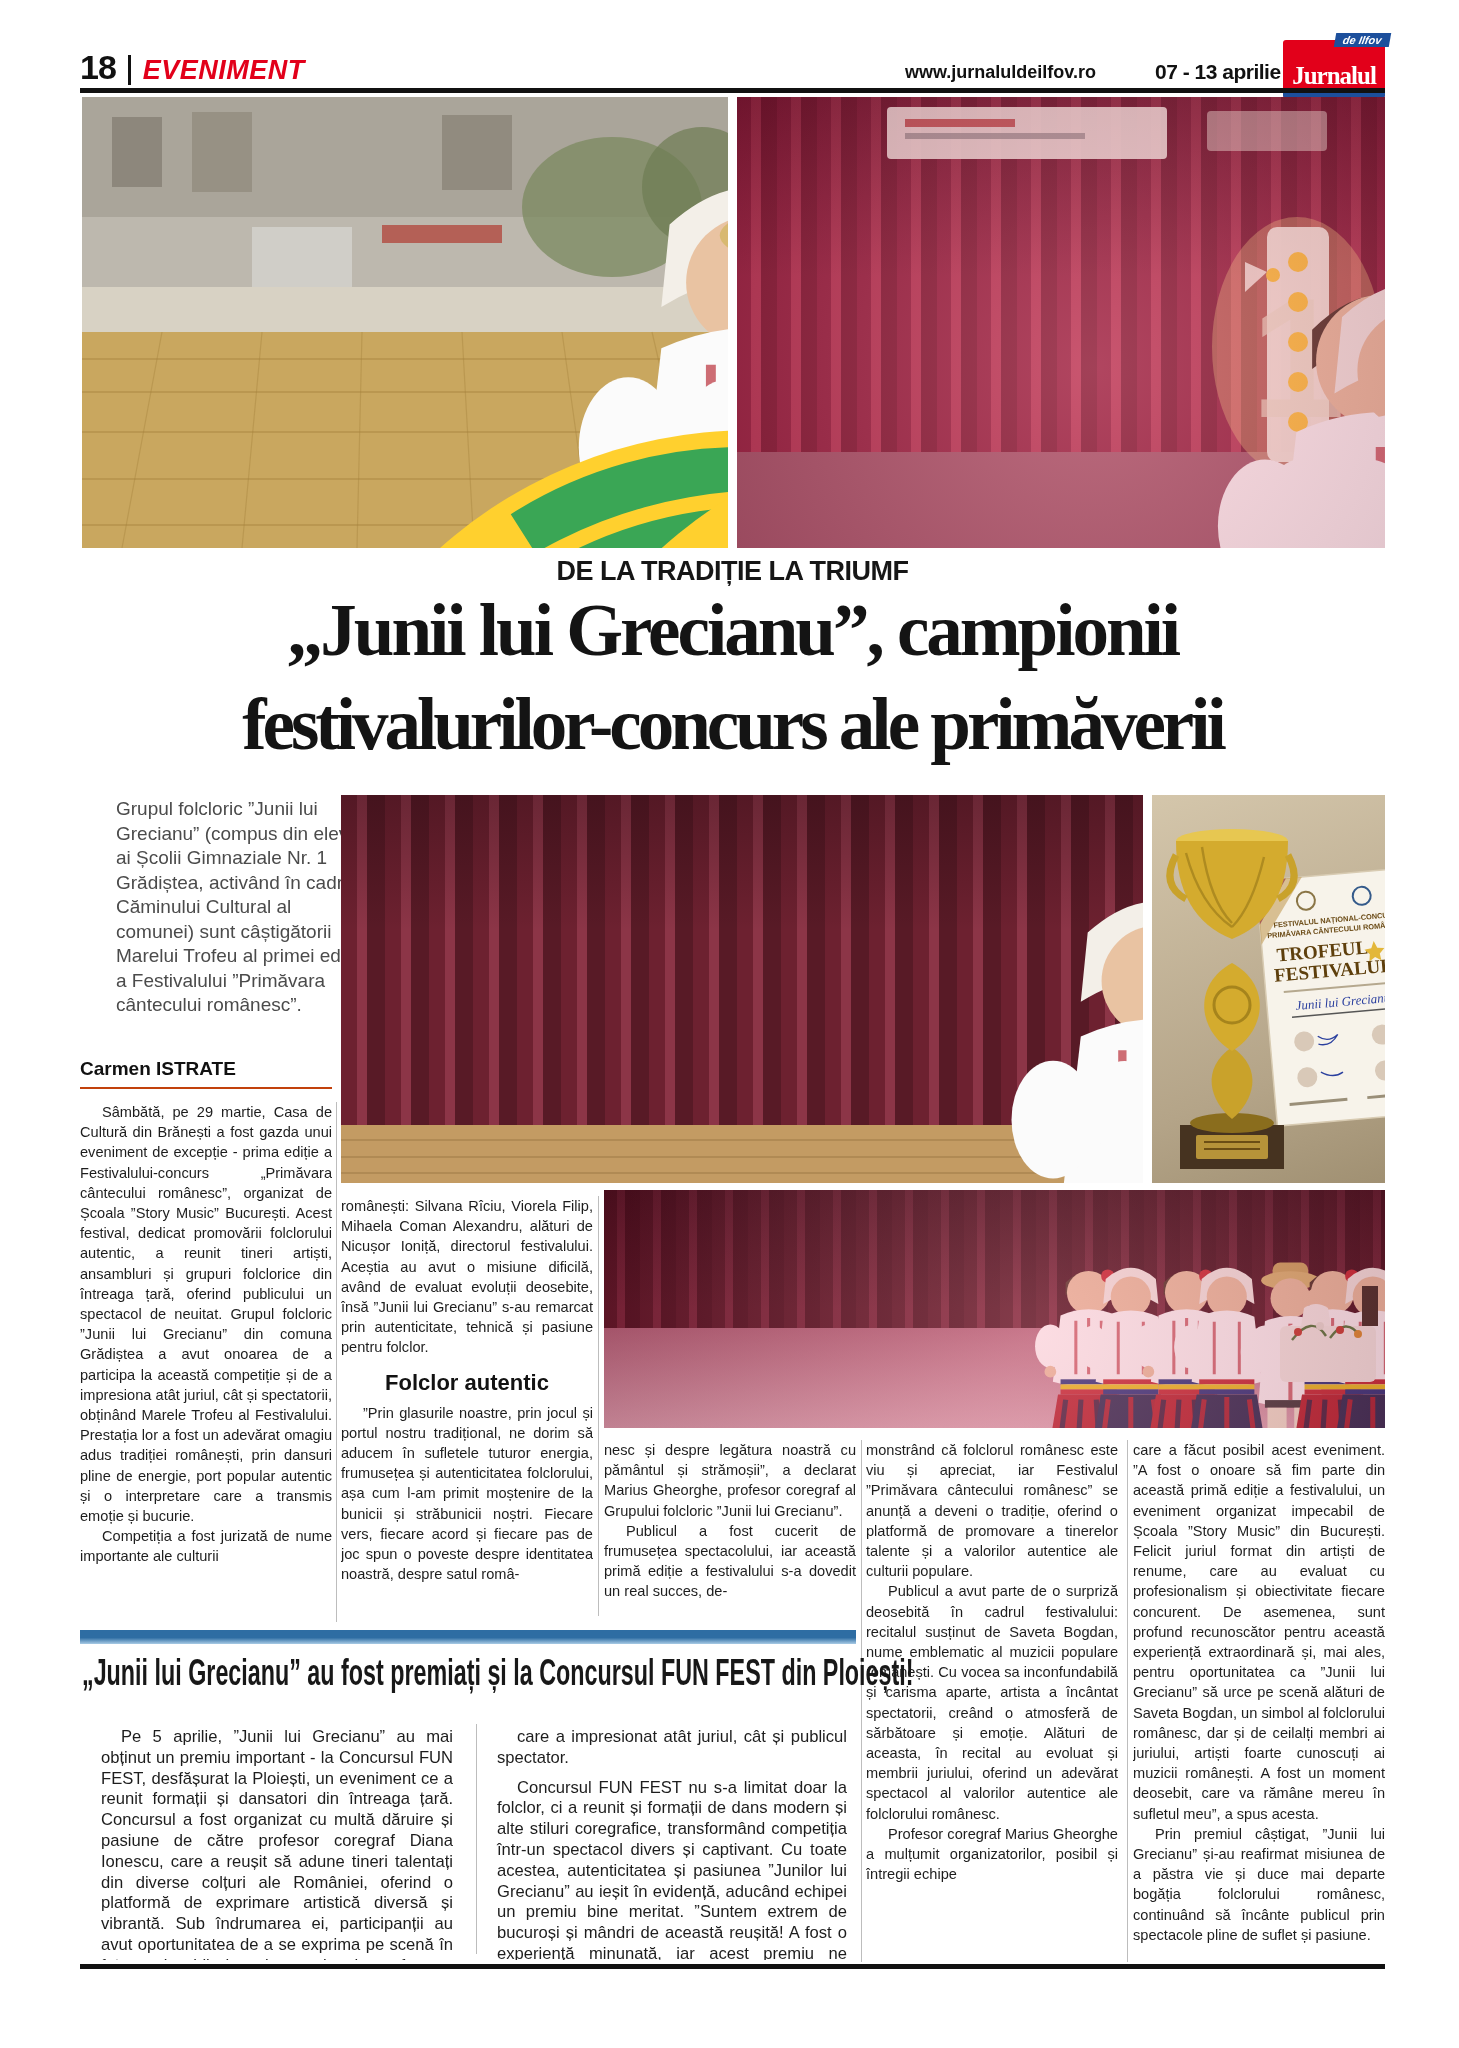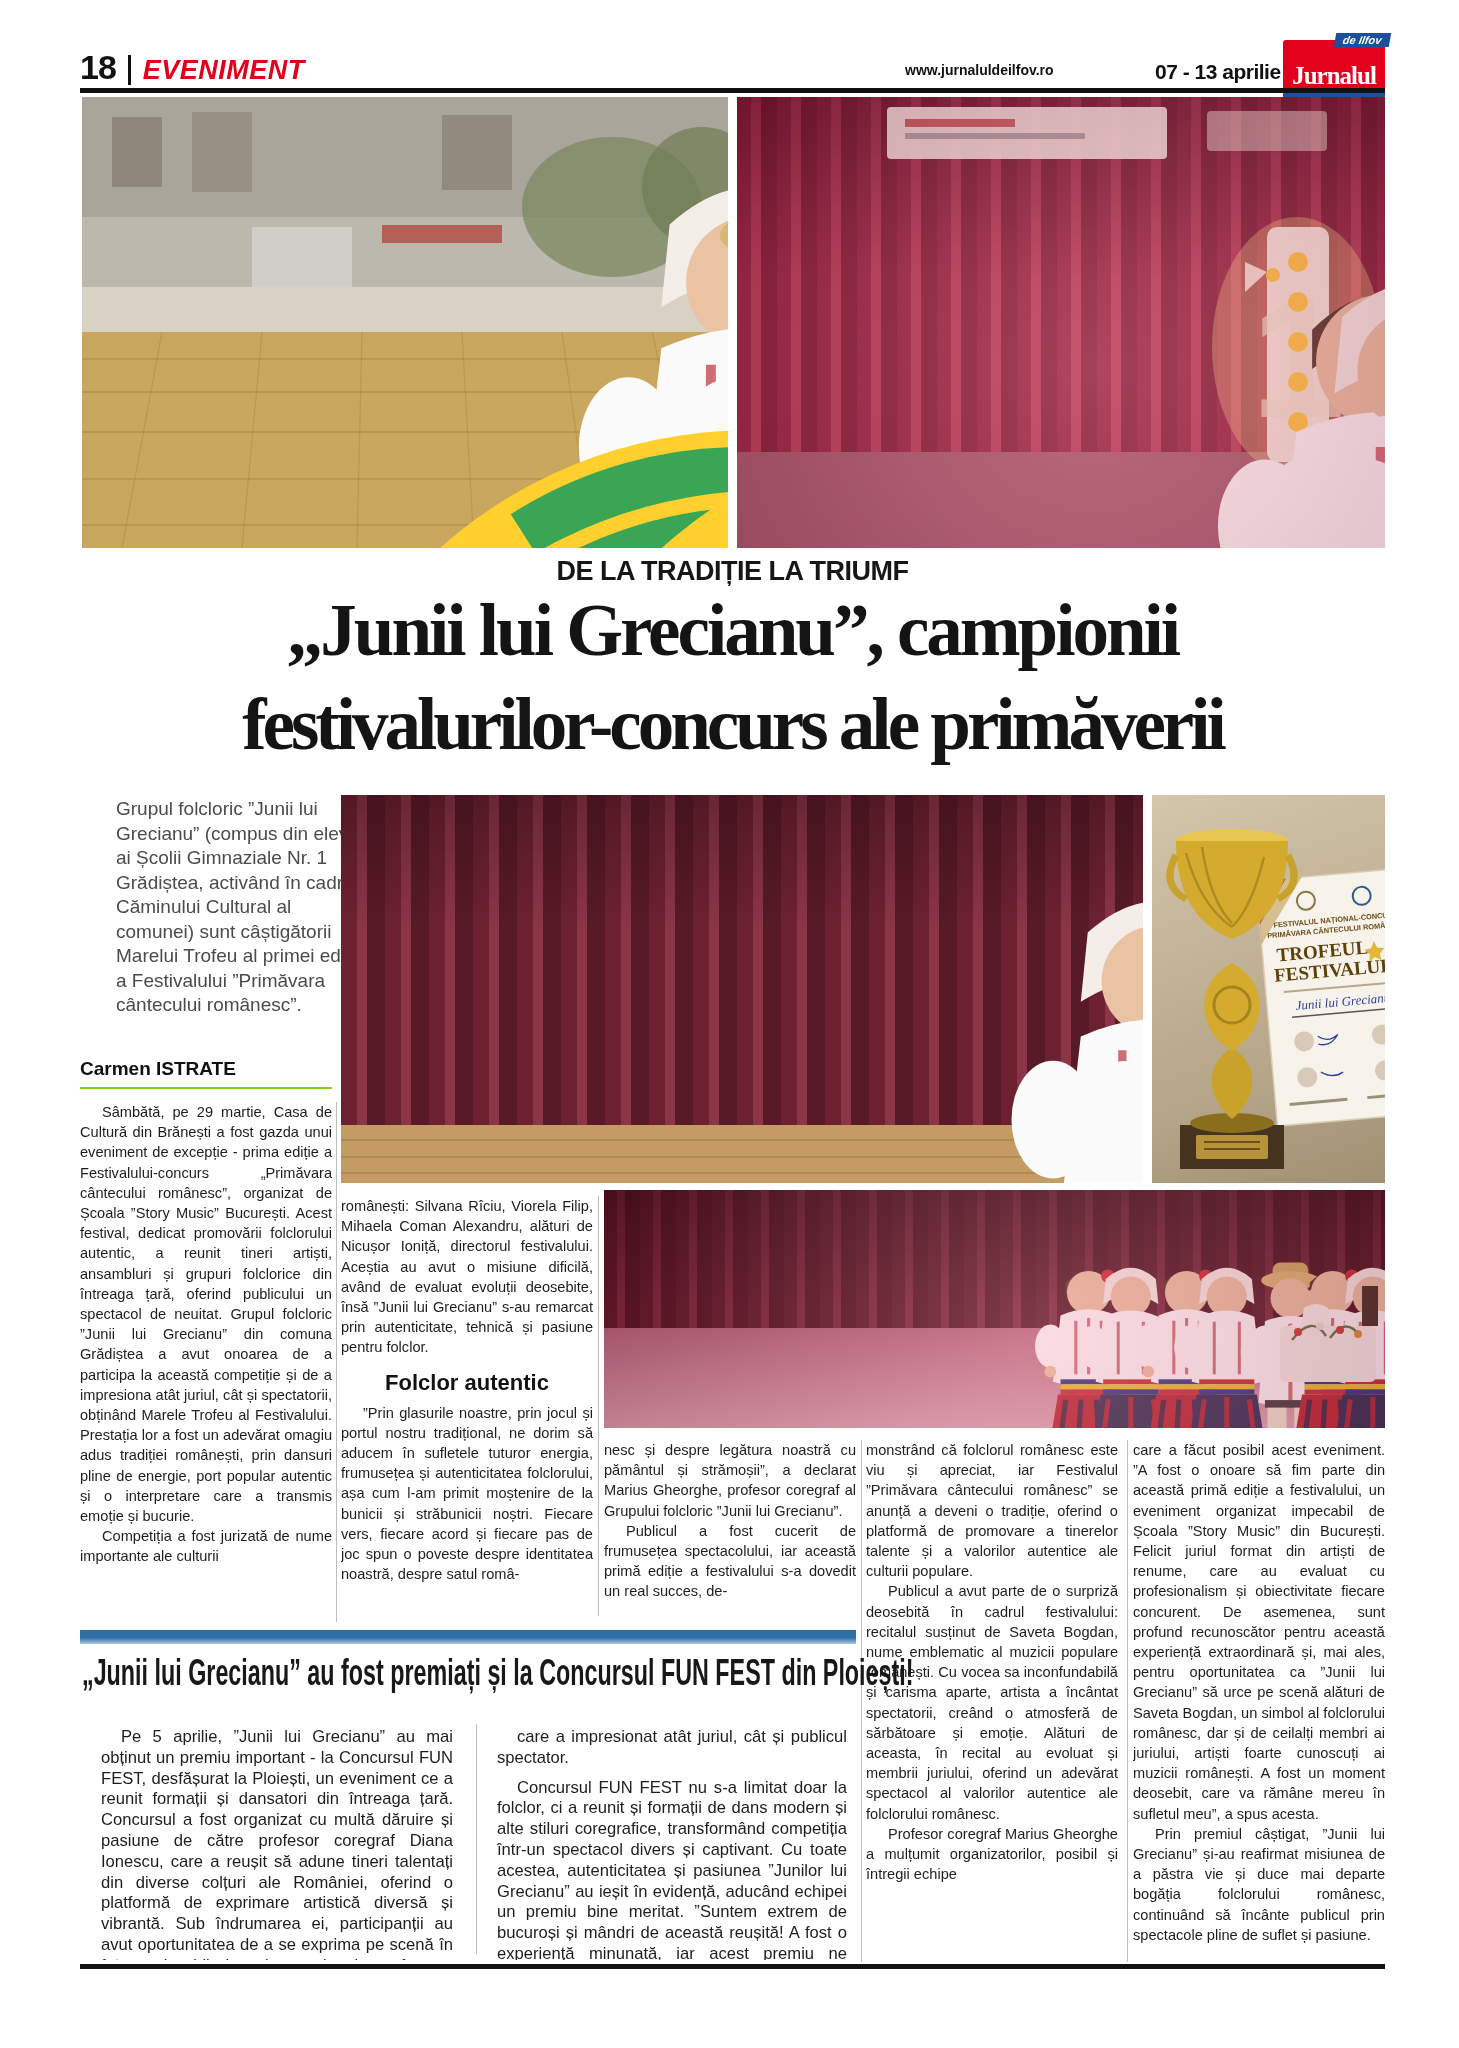--- a/index.html
+++ b/index.html
@@ -4,21 +4,21 @@
 <style>
   html,body{margin:0;padding:0;background:#fff;}
   .page{position:relative;width:1459px;height:2048px;background:#fff;overflow:hidden;
         font-family:"Liberation Sans",sans-serif;color:#1d1d1d;}
   .abs{position:absolute;}
 
   
   .pageno{font-size:34px;font-weight:700;color:#111;letter-spacing:-1px;}
   .hdr-sep{display:inline-block;width:3px;height:30px;background:#111;margin:0 12px -6px 12px;}
   .section{font-size:27px;font-weight:800;font-style:italic;color:#e2001a;letter-spacing:.5px;}
-  .site{font-size:14px;font-weight:700;color:#111;}
+  .site{font-size:18px;font-weight:700;color:#111;}
   .issuedate{font-size:21px;font-weight:700;color:#111;letter-spacing:-.5px;}
   .logo{width:102px;height:58px;background:#e2001a;border-radius:3px;}
   .logo .ribbon{position:absolute;top:-7px;right:-5px;background:#1c4f9c;color:#fff;
     font-size:11px;font-weight:700;font-style:italic;padding:1px 8px;transform:skewX(-10deg);}
   .logo .word{position:absolute;left:0;right:0;bottom:8px;text-align:center;color:#fff;
     font-family:"Liberation Serif",serif;font-weight:700;font-size:25px;letter-spacing:-1px;}
   .logo .strip{position:absolute;left:0;right:0;bottom:0;height:6px;background:#1c4f9c;border-radius:0 0 3px 3px;}
   .toprule{background:#111;height:5px;}
 
   
@@ -38,21 +38,21 @@
   .trophybg{background:linear-gradient(160deg,#d4c6ab,#b4a488 70%,#a09072);}
 
   
   .kicker{width:100%;text-align:center;font-size:27px;font-weight:800;color:#161616;letter-spacing:-.5px;}
   .headline{width:1305px;text-align:center;font-family:"Liberation Serif",serif;font-weight:700;
     color:#141414;font-size:73px;line-height:94px;letter-spacing:-3px;}
   .headline .hl2{letter-spacing:-4px;}
 
   
   .lede{font-size:19px;line-height:24.5px;color:#4b4b4b;}
-  .byline{font-size:19px;font-weight:800;color:#111;border-bottom:2px solid #84cc16;padding-bottom:7px;width:252px;}
+  .byline{font-size:19px;font-weight:800;color:#111;border-bottom:2px solid #c2410c;padding-bottom:7px;width:252px;}
   .bodycol{font-size:14.6px;line-height:20.2px;text-align:justify;overflow:hidden;}
   .bodycol p{margin:0;text-indent:22px;}
   .bodycol p.cont{text-indent:0;}
   .bodycol h3{margin:12px 0 8px 0;text-align:center;font-size:22px;line-height:25px;font-weight:800;color:#121212;}
   .colrule{width:1px;background:#bdbdbd;}
 
   
   .bluebar{height:14px;background:linear-gradient(#2e6da3 55%,#a9cbe5);}
   .ffhead{white-space:nowrap;font-size:37px;font-weight:700;color:#181818;
      transform:scaleX(.63);transform-origin:left center;letter-spacing:0;}

